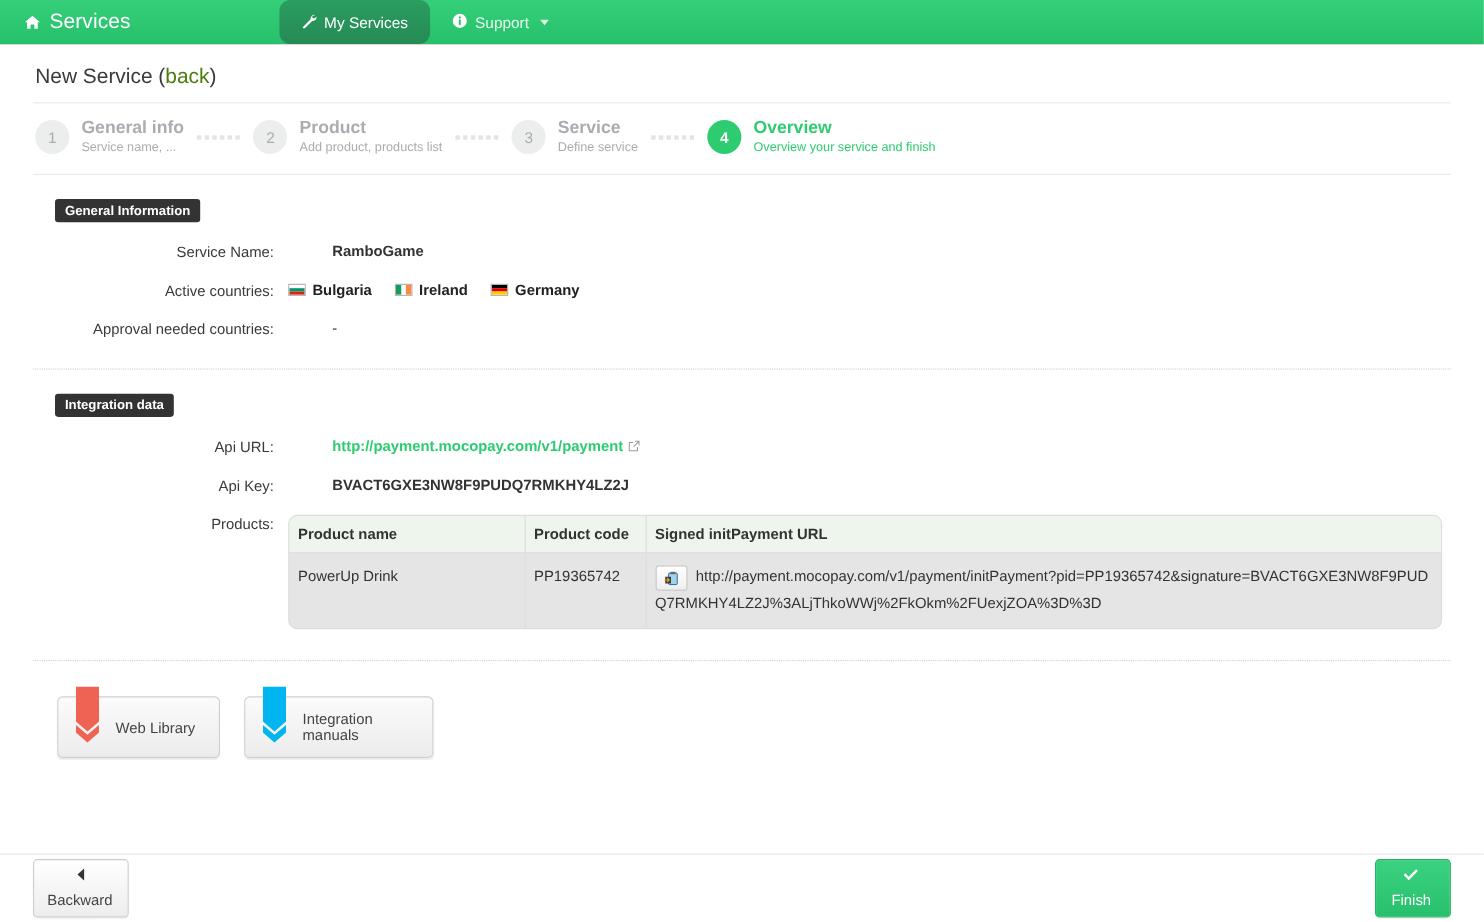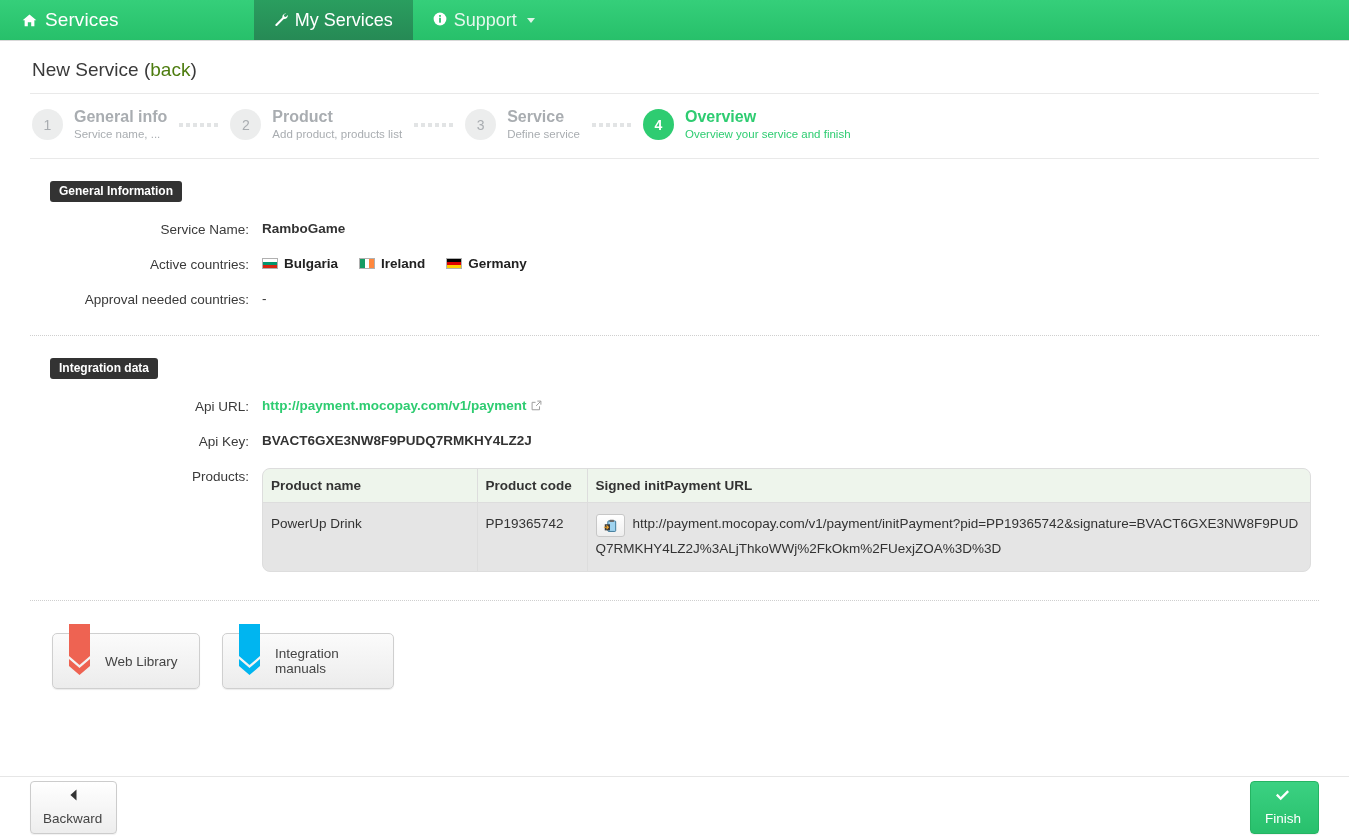--- a/index.html
+++ b/index.html
@@ -37,23 +37,24 @@
     white-space: nowrap;
   }
   .navbar-brand .ico { display: inline-flex; align-items: center; }
   .nav-spacer { width: 115px; }
   .nav-item {
     display: flex;
     align-items: center;
     gap: 7px;
     padding: 9px 20px;
     color: #e7f8ee;
-    font-size: 18px;
+    font-size: 14px;
     cursor: pointer;
     white-space: nowrap;
+    border-radius: 10px;
   }
   .nav-item.active {
     background: #279a5c;
     background: linear-gradient(to bottom, #2a9e5f 0%, #268a55 100%);
     color: #ffffff;
   }
   .nav-item .caret {
     width: 0; height: 0;
     border-left: 4px solid transparent;
     border-right: 4px solid transparent;
@@ -163,20 +164,21 @@
     padding-right: 13px;
     font-size: 13.5px;
     color: #3a3a3a;
     flex: none;
     padding-top: 1px;
   }
   .fvalue {
     font-size: 13.5px;
     color: #333333;
     font-weight: bold;
+    margin-left: 40px;
   }
   .fvalue.plain { font-weight: normal; }
   .fvalue a {
     color: #2ecc71;
     text-decoration: none;
     font-weight: bold;
     cursor: pointer;
   }
   .ext-ico { margin-left: 4px; vertical-align: -1px; }
 

